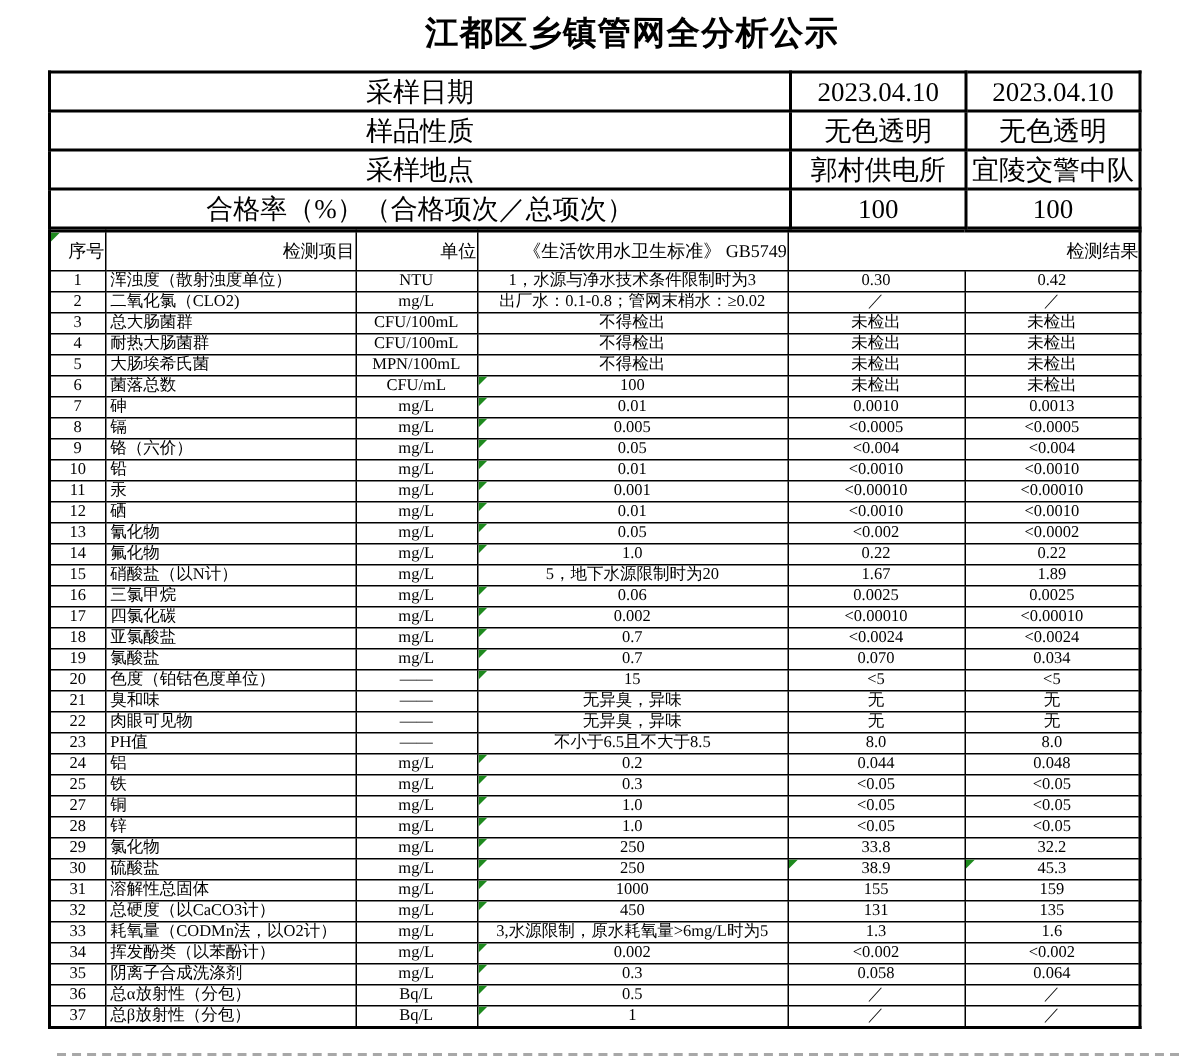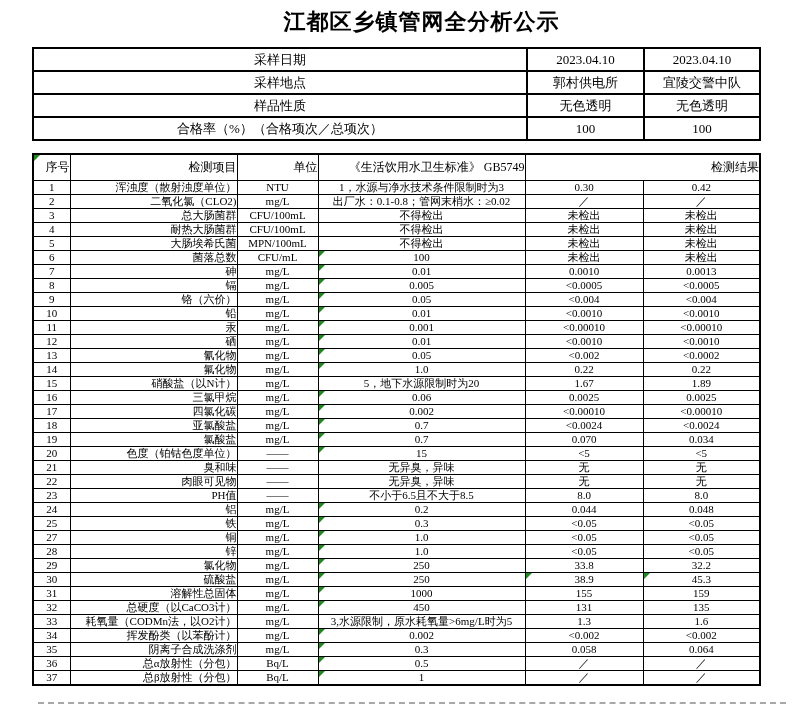--- a/index.html
+++ b/index.html
@@ -17,37 +17,37 @@
   .subtitle {
     position:absolute; top:35px; left:0; width:100%;
     text-align:center; font-size:12px;
   }
   table { border-collapse:collapse; table-layout:fixed; }
   .t-upper {
     position:absolute; left:32px; top:47px; width:727px;
   }
   .t-upper td {
     border:2px solid #000; padding:0; height:21px;
-    text-align:center; font-size:13px; overflow:hidden; white-space:nowrap;
+    text-align:center; font-size:18px; overflow:hidden; white-space:nowrap;
   }
   .t-lower {
     position:absolute; left:32px; top:153px; width:727px;
     border:2px solid #000;
   }
   .t-lower th {
     border:1px solid #000; padding:0; height:25px;
     font-weight:normal; font-size:12px; text-align:right;
     overflow:hidden; white-space:nowrap; position:relative;
   }
   .t-lower td {
     border:1px solid #000; padding:0; height:13px; line-height:13px;
     font-size:11px; text-align:center; overflow:hidden; white-space:nowrap;
     position:relative;
   }
-  .t-lower td.c-item { text-align:right; padding-left:3px; }
+  .t-lower td.c-item { text-align:left; padding-left:3px; }
   .tri {
     position:absolute; top:0; left:0; width:0; height:0;
     border-top:6px solid #1e8a1e; border-right:6px solid transparent;
     display:block;
   }
   .pagebreak {
     position:absolute; top:702px; left:38px; width:748px; height:0;
     border-top:2px dashed #a8a8a8;
   }
 </style>
@@ -66,29 +66,29 @@
     </colgroup>
     <tbody>
 
         <tr>
           <td class="u-label">采样日期</td>
           <td class="u-val">2023.04.10</td>
           <td class="u-val">2023.04.10</td>
         </tr>
 
         <tr>
+          <td class="u-label">样品性质</td>
+          <td class="u-val">无色透明</td>
+          <td class="u-val">无色透明</td>
+        </tr>
+
+        <tr>
           <td class="u-label">采样地点</td>
           <td class="u-val">郭村供电所</td>
           <td class="u-val">宜陵交警中队</td>
-        </tr>
-
-        <tr>
-          <td class="u-label">样品性质</td>
-          <td class="u-val">无色透明</td>
-          <td class="u-val">无色透明</td>
         </tr>
 
         <tr>
           <td class="u-label">合格率（%）（合格项次／总项次）</td>
           <td class="u-val">100</td>
           <td class="u-val">100</td>
         </tr>
       </tbody>
   </table>
 

